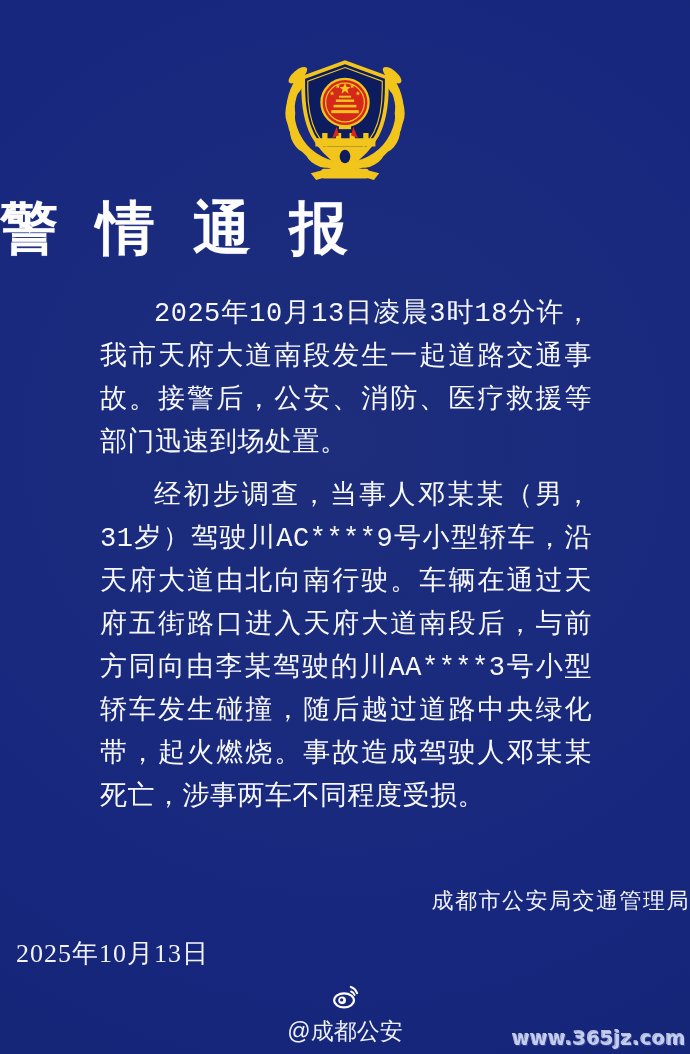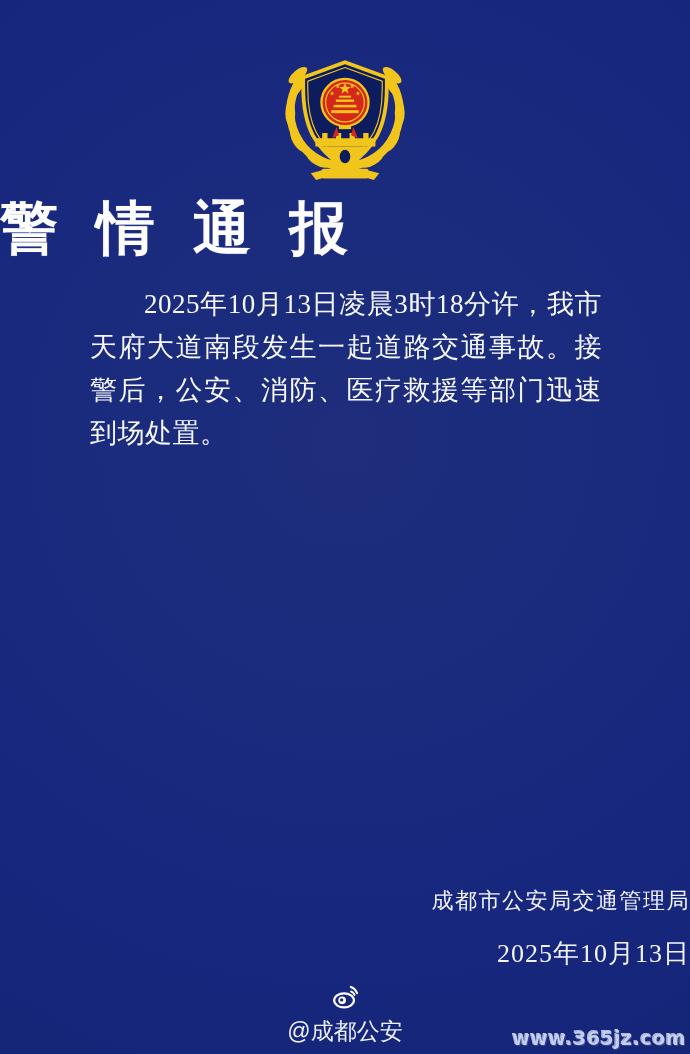--- a/index.html
+++ b/index.html
@@ -39,41 +39,41 @@
     position: absolute;
     top: 283px;
     left: 90px;
     width: 512px;
     font-size: 27px;
     line-height: 43px;
     letter-spacing: 0.5px;
     text-align: justify;
     color: #f7f8fb;
   }
-  .body-text p { margin: 0; text-indent: 2em; }
+  .body-text p { margin: 10px; text-indent: 2em; font-family: Liberation Mono, monospace; }
   .signature {
     position: absolute;
     top: 886px;
     left: 0;
     width: 100%;
     padding-left: 16px;
     box-sizing: border-box;
     text-align: right;
     font-size: 22px;
     letter-spacing: 1.5px;
     color: #f2f3f8;
   }
   .issue-date {
     position: absolute;
     top: 936px;
     left: 0;
     width: 100%;
     padding-left: 16px;
     box-sizing: border-box;
-    text-align: right;
+    text-align: left;
     font-size: 26px;
     letter-spacing: 1px;
     color: #f2f3f8;
   }
   .footer-weibo {
     position: absolute;
     bottom: 7px;
     left: 0;
     width: 100%;
     display: flex;
@@ -150,20 +150,21 @@
 
     <rect x="92" y="93" width="16" height="5" fill="#F2C51D"></rect>
     <path d="M89,95 l-6,15 9,-4 z" fill="#D6281A"></path>
     <path d="M111,95 l6,15 -9,-4 z" fill="#D6281A"></path>
   </svg>
 
   <div class="title">警 情 通 报</div>
 
   <div class="body-text">
     <p>2025年10月13日凌晨3时18分许，我市天府大道南段发生一起道路交通事故。接警后，公安、消防、医疗救援等部门迅速到场处置。</p>
+    <p>经初步调查，当事人邓某某（男，31岁）驾驶川AC****9号小型轿车，沿天府大道由北向南行驶。车辆在通过天府五街路口进入天府大道南段后，与前方同向由李某驾驶的川AA****3号小型轿车发生碰撞，随后越过道路中央绿化带，起火燃烧。事故造成驾驶人邓某某死亡，涉事两车不同程度受损。</p>
   </div>
 
   <div class="signature">成都市公安局交通管理局</div>
   <div class="issue-date">2025年10月13日</div>
 
   <div class="footer-weibo">
     <svg class="weibo-icon-svg" viewBox="0 0 28 26" aria-hidden="true">
       <ellipse cx="12.5" cy="17" rx="10.3" ry="7.3" fill="none" stroke="#ffffff" stroke-width="2.2"></ellipse>
       <circle cx="10.5" cy="17" r="4" fill="#ffffff"></circle>
       <circle cx="10" cy="16.6" r="1.7" fill="#17277e"></circle>

